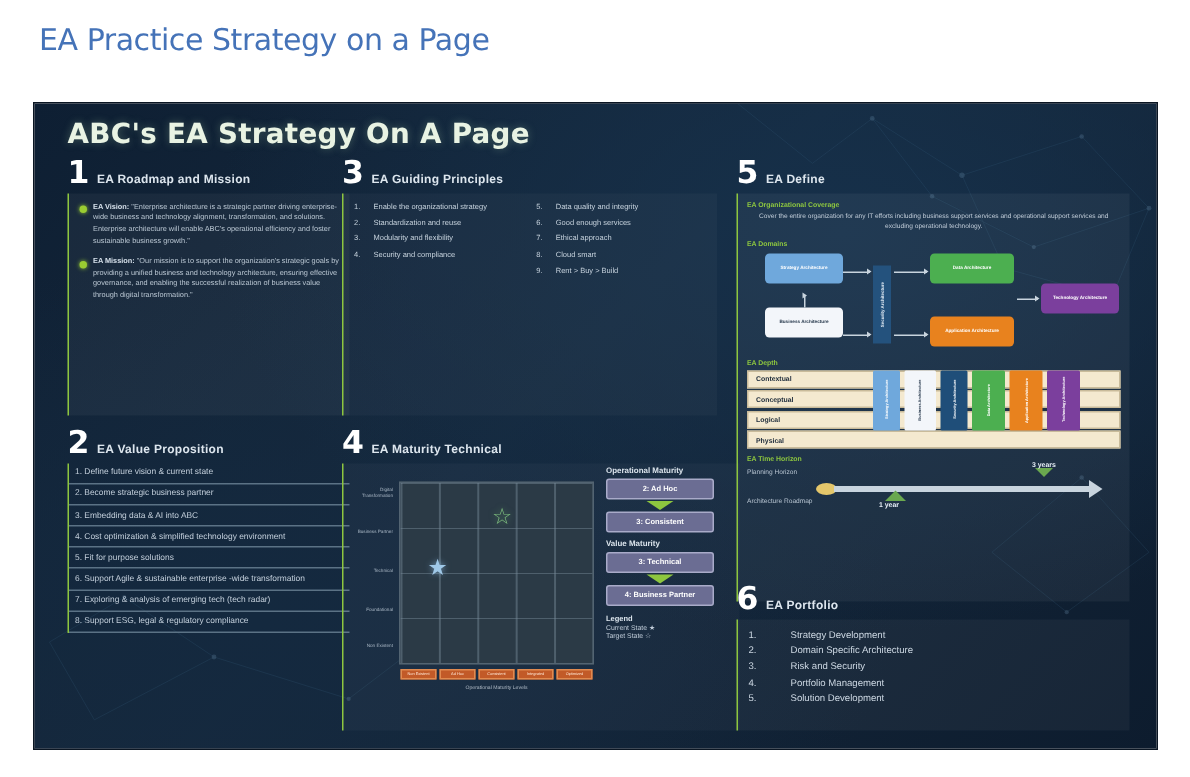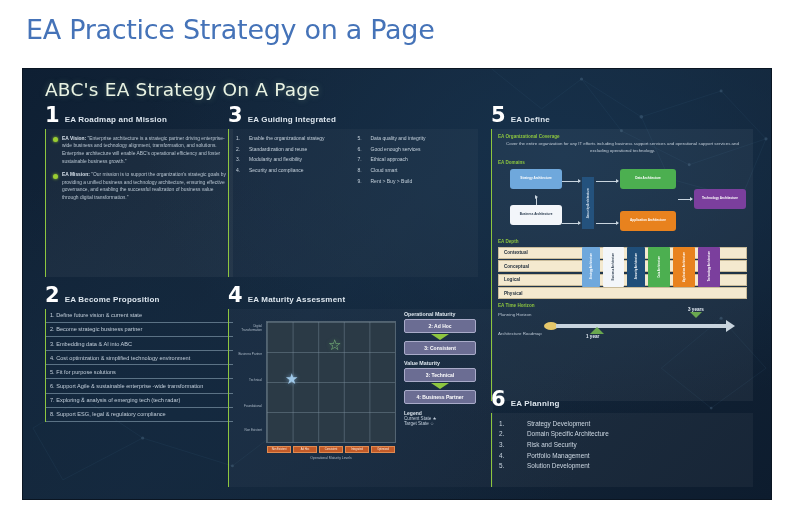--- a/index.html
+++ b/index.html
@@ -3,21 +3,21 @@
 <meta charset="utf-8">
 <style>
   * { box-sizing: border-box; margin: 0; padding: 0; }
   html, body {
     width: 793px; height: 518px;
     background: #ffffff;
     font-family: "Liberation Sans", sans-serif;
     overflow: hidden;
   }
   #page-title {
-    font-size: 27px;
+    font-size: 20px;
     color: #4573b8;
     padding: 14px 0 0 26px;
     letter-spacing: -0.3px;
     font-weight: 400;
     font-family: "DejaVu Sans", sans-serif;
   }
   #poster {
     position: absolute;
     left: 22px; top: 68px;
     width: 750px; height: 432px;
@@ -25,21 +25,21 @@
       radial-gradient(ellipse at 72% 20%, #16304a 0%, rgba(12,28,45,0) 55%),
       radial-gradient(ellipse at 20% 80%, #14293f 0%, rgba(12,28,45,0) 50%),
       linear-gradient(135deg, #0e1f33 0%, #16293d 45%, #0d1c2e 100%);
     border: 1px solid #0a1522;
     overflow: hidden;
   }
   .net { position:absolute; inset:0; opacity:.35; pointer-events:none; }
   #poster-head {
     color: #e9f3e3;
     font-size: 18.5px;
-    font-weight: normal;
+    font-weight: bold;
     padding: 10px 0 0 22px;
     letter-spacing: .2px;
     text-shadow: 0 0 6px rgba(160,200,160,.35);
     font-family: "DejaVu Sans", sans-serif;
   }
   .col { position: absolute; }
   .sec-head { display:flex; align-items:flex-end; gap:5px; margin-bottom:4px; }
   .sec-num {
     font-size: 21px; font-weight: bold; color:#ffffff; line-height:.85;
     font-family: "DejaVu Sans", sans-serif;
@@ -193,38 +193,38 @@
           <b>EA Mission:</b>
           <span>"Our mission is to support the organization's strategic goals by providing a unified business and technology architecture, ensuring effective governance, and enabling the successful realization of business value through digital transformation."</span>
         </div>
       </div>
     </div>
   </div>
 
   <div class="col" style="left:22px; top:218px; width:188px;">
     <div class="sec-head">
       <span class="sec-num">2</span>
-      <span class="sec-title">EA Become Proposition</span>
+      <span class="sec-title">EA Value Proposition</span>
     </div>
     <div class="vp">
       <div class="vp-item">1. Define future  vision &amp; current state</div>
       <div class="vp-item">2. Become strategic business partner</div>
       <div class="vp-item">3. Embedding data &amp; AI into ABC</div>
       <div class="vp-item">4. Cost optimization &amp; simplified technology environment</div>
       <div class="vp-item">5. Fit for purpose solutions</div>
       <div class="vp-item">6.  Support Agile &amp; sustainable enterprise -wide transformation</div>
       <div class="vp-item">7.  Exploring &amp; analysis of emerging tech (tech radar)</div>
       <div class="vp-item">8. Support ESG, legal &amp; regulatory compliance</div>
     </div>
   </div>
 
   <div class="col" style="left:205px; top:38px; width:250px;">
     <div class="sec-head">
       <span class="sec-num">3</span>
-      <span class="sec-title">EA Guiding Integrated</span>
+      <span class="sec-title">EA Guiding Principles</span>
     </div>
     <div class="panel plain" style="min-height:148px;">
       <div class="prin-wrap">
         <div class="prin-col">
           <div class="prin">
             <span class="prin-n">1.</span>
             <span>Enable the organizational strategy</span>
           </div>
           <div class="prin">
             <span class="prin-n">2.</span>
@@ -261,21 +261,21 @@
             <span>Rent &gt; Buy &gt; Build</span>
           </div>
         </div>
       </div>
     </div>
   </div>
 
   <div class="col" style="left:205px; top:218px; width:265px; height:200px;">
     <div class="sec-head">
       <span class="sec-num">4</span>
-      <span class="sec-title">EA Maturity Assessment</span>
+      <span class="sec-title">EA Maturity Technical</span>
     </div>
 
     <div class="panel plain" style="height:178px; position:relative; padding:4px 4px;">
       <div class="mat-chart">
         <div class="ylab" style="left:3px;  top:12px;">Digital Transformation</div>
         <div class="ylab" style="left:3px;  top:40px;">Business Partner</div>
         <div class="ylab" style="left:3px;  top:66px;">Technical</div>
         <div class="ylab" style="left:3px;  top:92px;">Foundational</div>
         <div class="ylab" style="left:3px;  top:116px;">Non Existent</div>
 
@@ -390,21 +390,21 @@
           <div style="font-size:4.6px; color:#e6eef6; font-weight:bold;">3 years</div>
           <div class="tri-dn" style="margin-left:2px;"></div>
         </div>
       </div>
     </div>
   </div>
 
   <div class="col" style="left:468px; top:322px; width:262px;">
     <div class="sec-head">
       <span class="sec-num">6</span>
-      <span class="sec-title">EA Planning</span>
+      <span class="sec-title">EA Portfolio</span>
     </div>
     <div class="panel" style="height:74px; padding-top:7px;">
       <div class="svc">
         <span class="svc-n">1.</span>
         <span>Strategy Development</span>
       </div>
       <div class="svc">
         <span class="svc-n">2.</span>
         <span>Domain Specific Architecture</span>
       </div>

